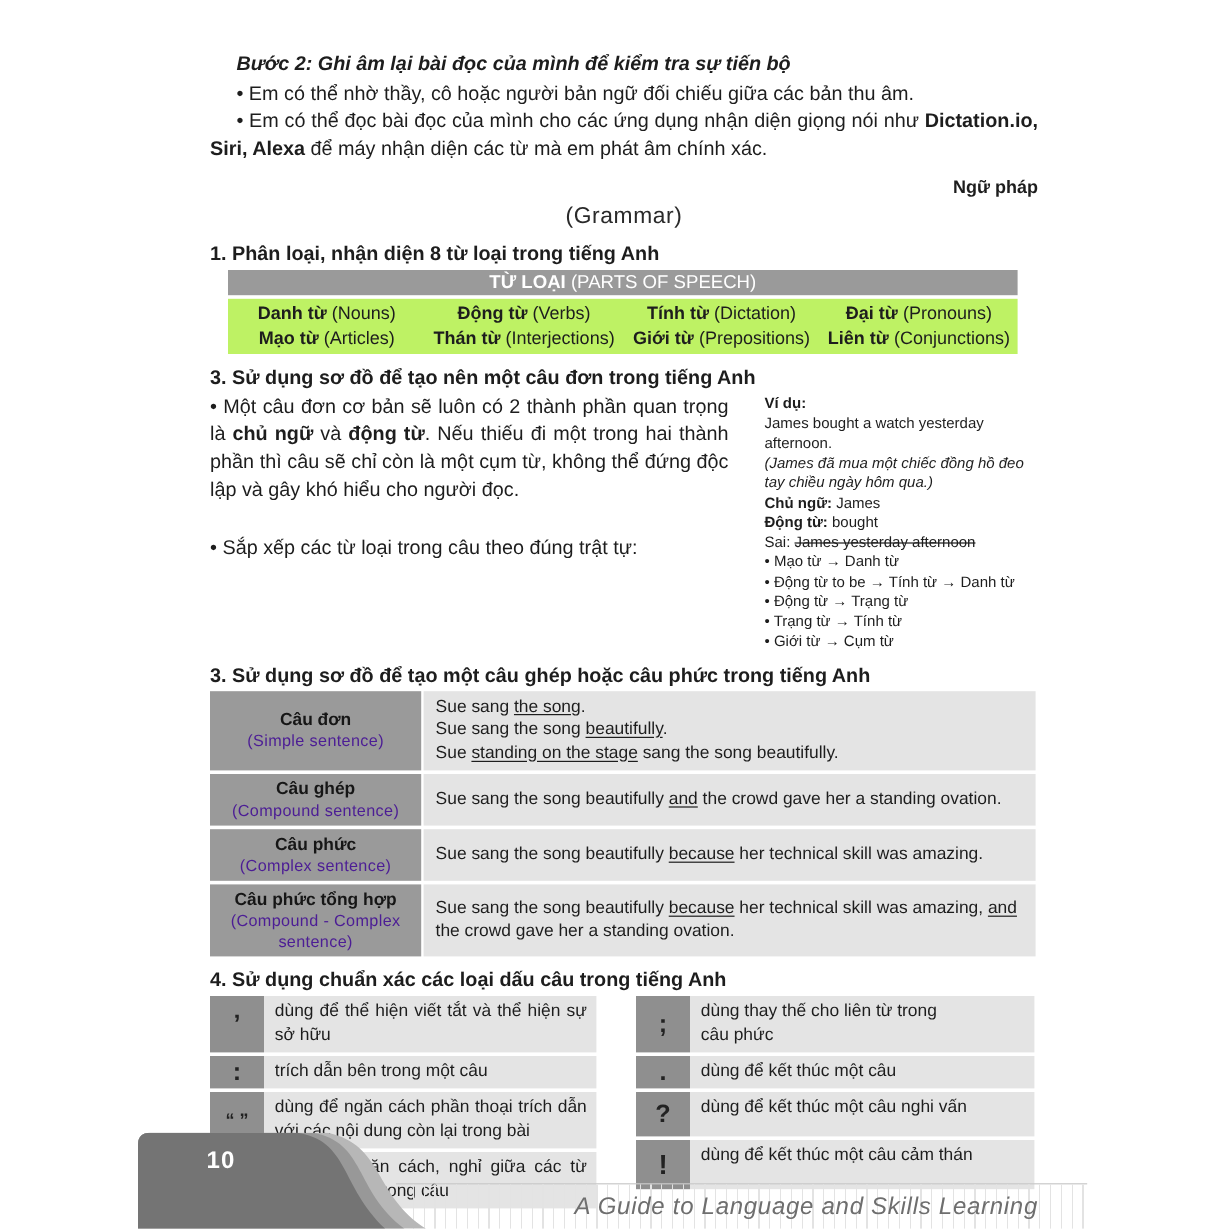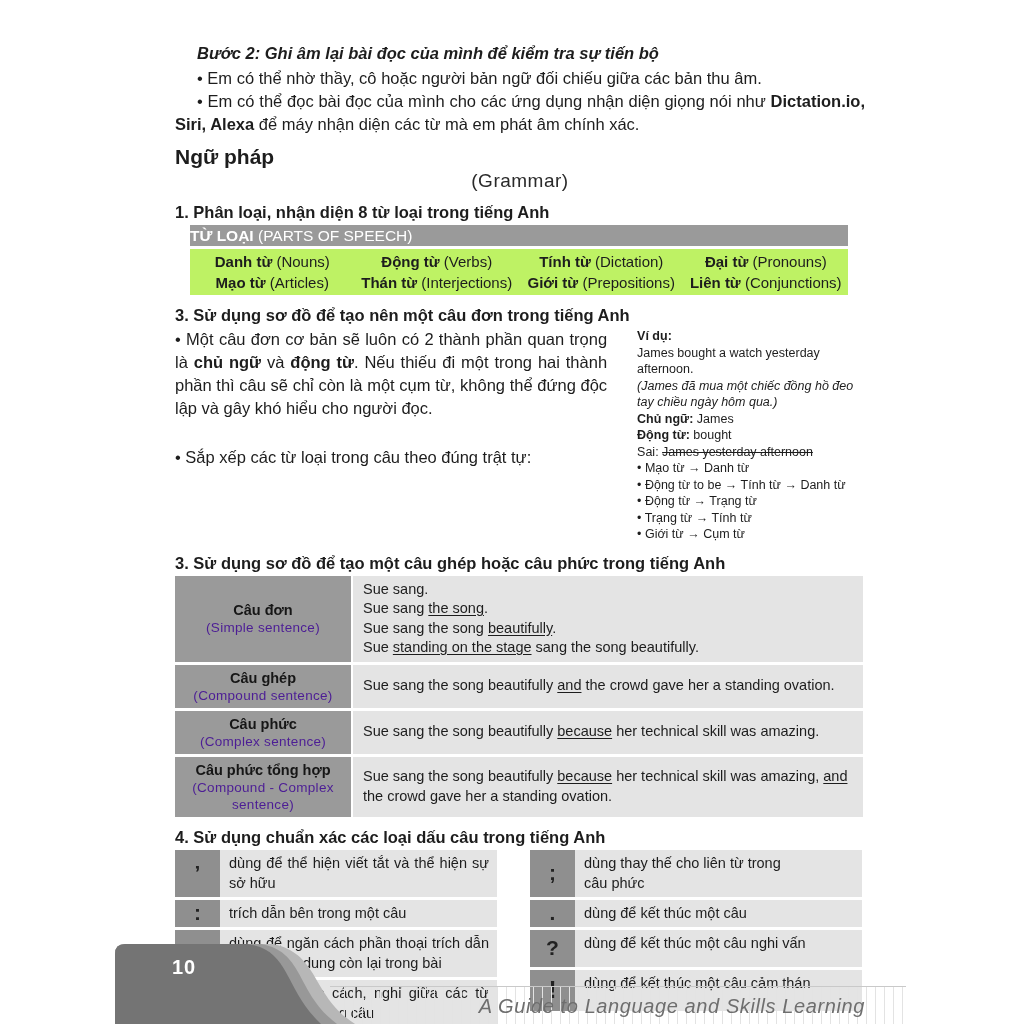--- a/index.html
+++ b/index.html
@@ -12,29 +12,29 @@
   .u{text-decoration:underline;text-underline-offset:2px;}
   .st{text-decoration:line-through;}
 
   
   .step{margin:0 0 2px 22px;font-size:16.5px;line-height:23px;font-weight:bold;font-style:italic;}
   .para{margin:0;font-size:16.5px;line-height:23px;}
   .indent{text-indent:22px;}
   .just{text-align:justify;}
 
   
-  .title-vi{margin-top:8px;text-align:left;font-size:21px;font-weight:bold;line-height:26px;}
+  .title-vi{margin-top:8px;text-align:right;font-size:15px;font-weight:bold;line-height:26px;}
   .title-en{text-align:center;font-size:19px;line-height:22px;color:#2a2a2a;letter-spacing:.5px;}
 
   
   .sec-h{margin:10px 0 3px 0;font-size:16.5px;line-height:20px;font-weight:bold;}
 
   
   .t1{margin-left:15px;width:658px;}
-  .t1-head{background:#9a9a9a;color:#ffffff;font-size:15.5px;line-height:21px;height:21px;}
+  .t1-head{background:#9a9a9a;color:#ffffff;text-align:center;font-size:15.5px;line-height:21px;height:21px;}
   .t1-body{margin-top:3px;background:#bef264;display:grid;grid-template-columns:repeat(4,1fr);padding:2px 0;}
   .t1-cell{text-align:center;font-size:15px;line-height:21px;white-space:nowrap;}
 
   
   .two-col{display:flex;gap:30px;margin-top:2px;}
   .col-l{width:436px;}
   .order-bullet{margin-top:26px;}
   .col-r{width:230px;font-size:12.5px;line-height:16.5px;}
   .ex-line{margin:0;}
 
@@ -123,21 +123,20 @@
 
     <h3 class="sec-h">3. Sử dụng sơ đồ để tạo một câu ghép hoặc câu phức trong tiếng Anh</h3>
 
     <div class="t3">
       <div class="t3-row">
         <div class="t3-type">
           <div class="t3-type-vi">Câu đơn</div>
           <div class="t3-type-en">(Simple sentence)</div>
         </div>
         <div class="t3-sents">
-          <div class="t3-sent nowrap"><span>Sue sang.</span></div>
           <div class="t3-sent nowrap"><span>Sue sang </span><span class="u">the song</span><span>.</span></div>
           <div class="t3-sent nowrap"><span>Sue sang the song </span><span class="u">beautifully</span><span>.</span></div>
           <div class="t3-sent nowrap"><span>Sue </span><span class="u">standing on the stage</span><span> sang the song beautifully.</span></div>
         </div>
       </div>
       <div class="t3-row">
         <div class="t3-type">
           <div class="t3-type-vi">Câu ghép</div>
           <div class="t3-type-en">(Compound sentence)</div>
         </div>

